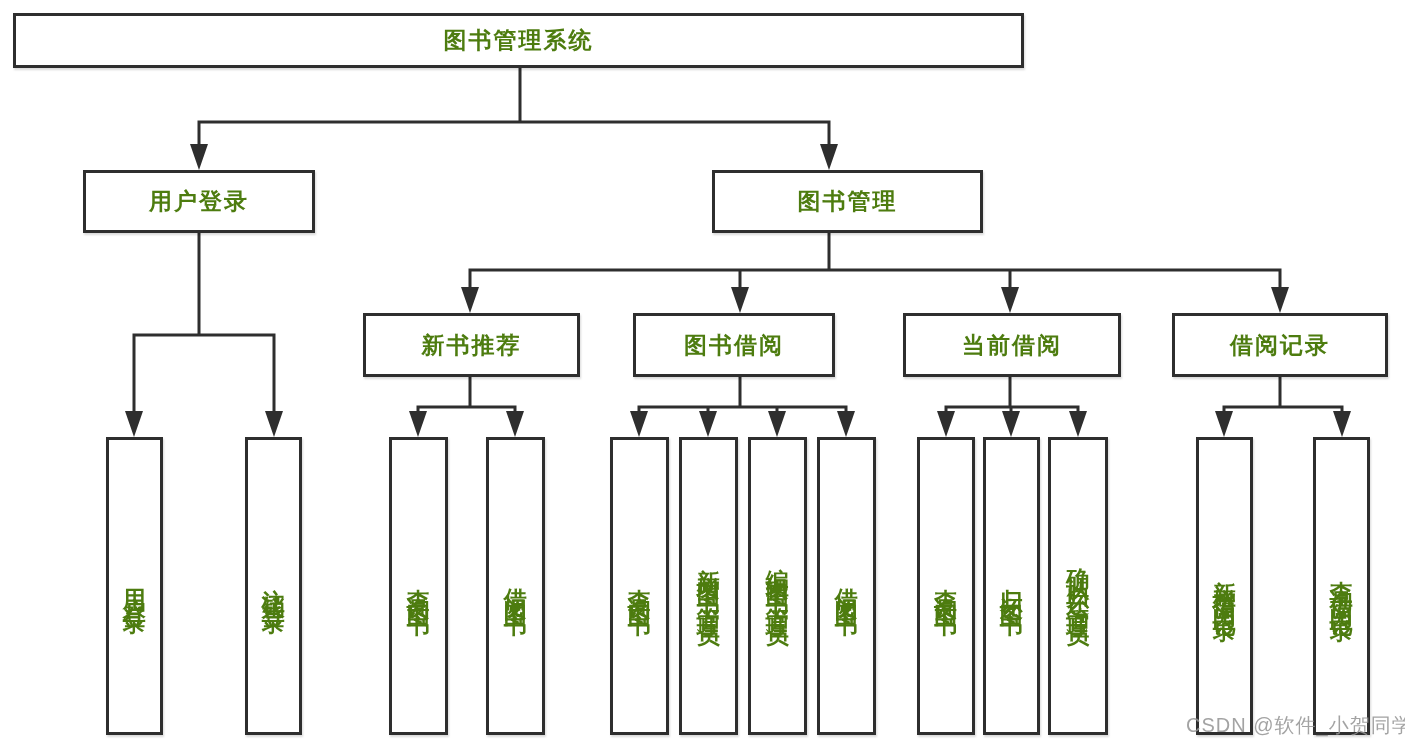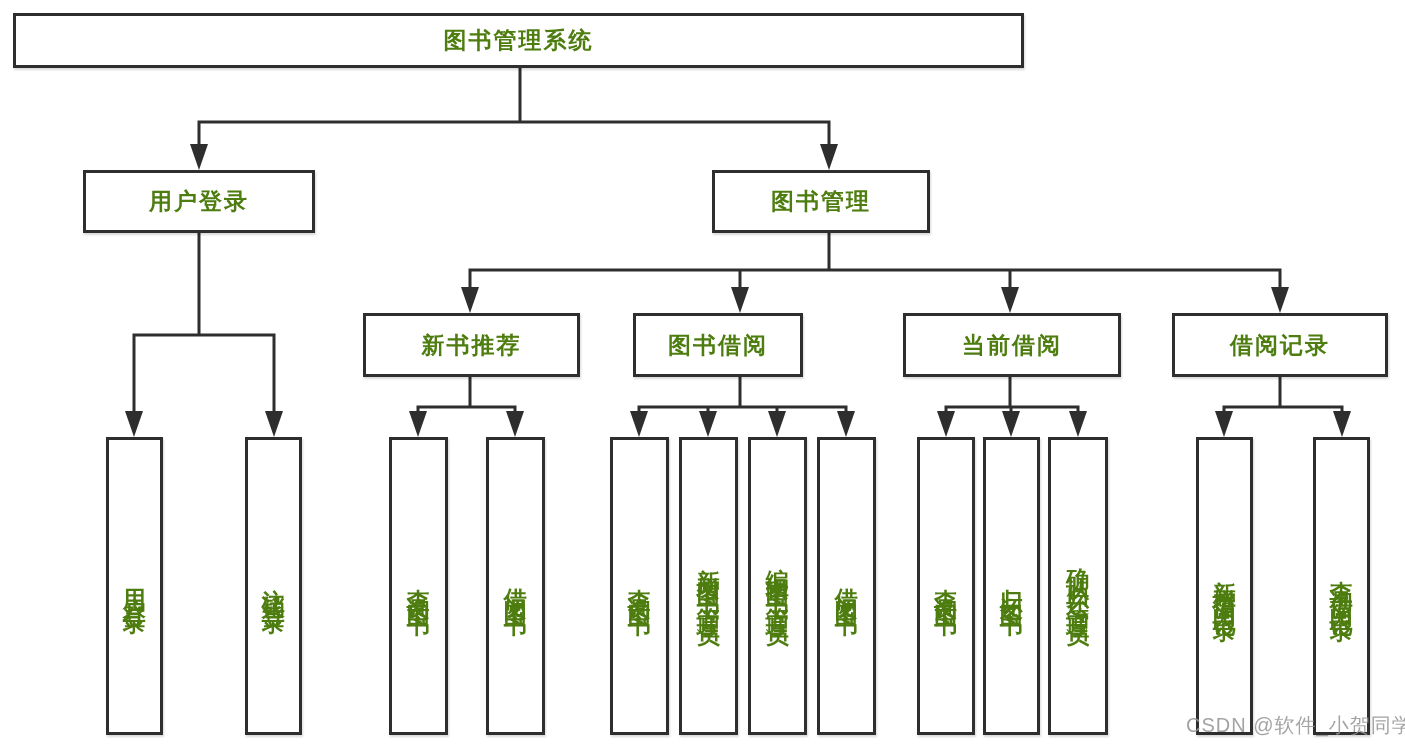--- a/index.html
+++ b/index.html
@@ -86,24 +86,24 @@
       <polygon class="ah" points="1002,411 1020,411 1011,437"></polygon>
       <polygon class="ah" points="1069,411 1087,411 1078,437"></polygon>
       <polygon class="ah" points="1215,411 1233,411 1224,437"></polygon>
       <polygon class="ah" points="1333,411 1351,411 1342,437"></polygon>
     </g>
   </svg>
 
   <div class="box" style="left:13px;top:13px;width:1011px;height:55px">图书管理系统</div>
 
   <div class="box" style="left:83px;top:170px;width:232px;height:63px">用户登录</div>
-  <div class="box" style="left:712px;top:170px;width:218px;height:63px">图书管理</div>
+  <div class="box" style="left:712px;top:170px;width:271px;height:63px">图书管理</div>
 
   <div class="box" style="left:363px;top:313px;width:217px;height:64px">新书推荐</div>
-  <div class="box" style="left:633px;top:313px;width:170px;height:64px">图书借阅</div>
+  <div class="box" style="left:633px;top:313px;width:202px;height:64px">图书借阅</div>
   <div class="box" style="left:903px;top:313px;width:218px;height:64px">当前借阅</div>
   <div class="box" style="left:1172px;top:313px;width:216px;height:64px">借阅记录</div>
 
   <div class="box leaf" style="left:106px;top:437px;width:57px;height:298px">
     <span>用户登录</span>
   </div>
   <div class="box leaf" style="left:245px;top:437px;width:57px;height:298px">
     <span>注销登录</span>
   </div>
 

